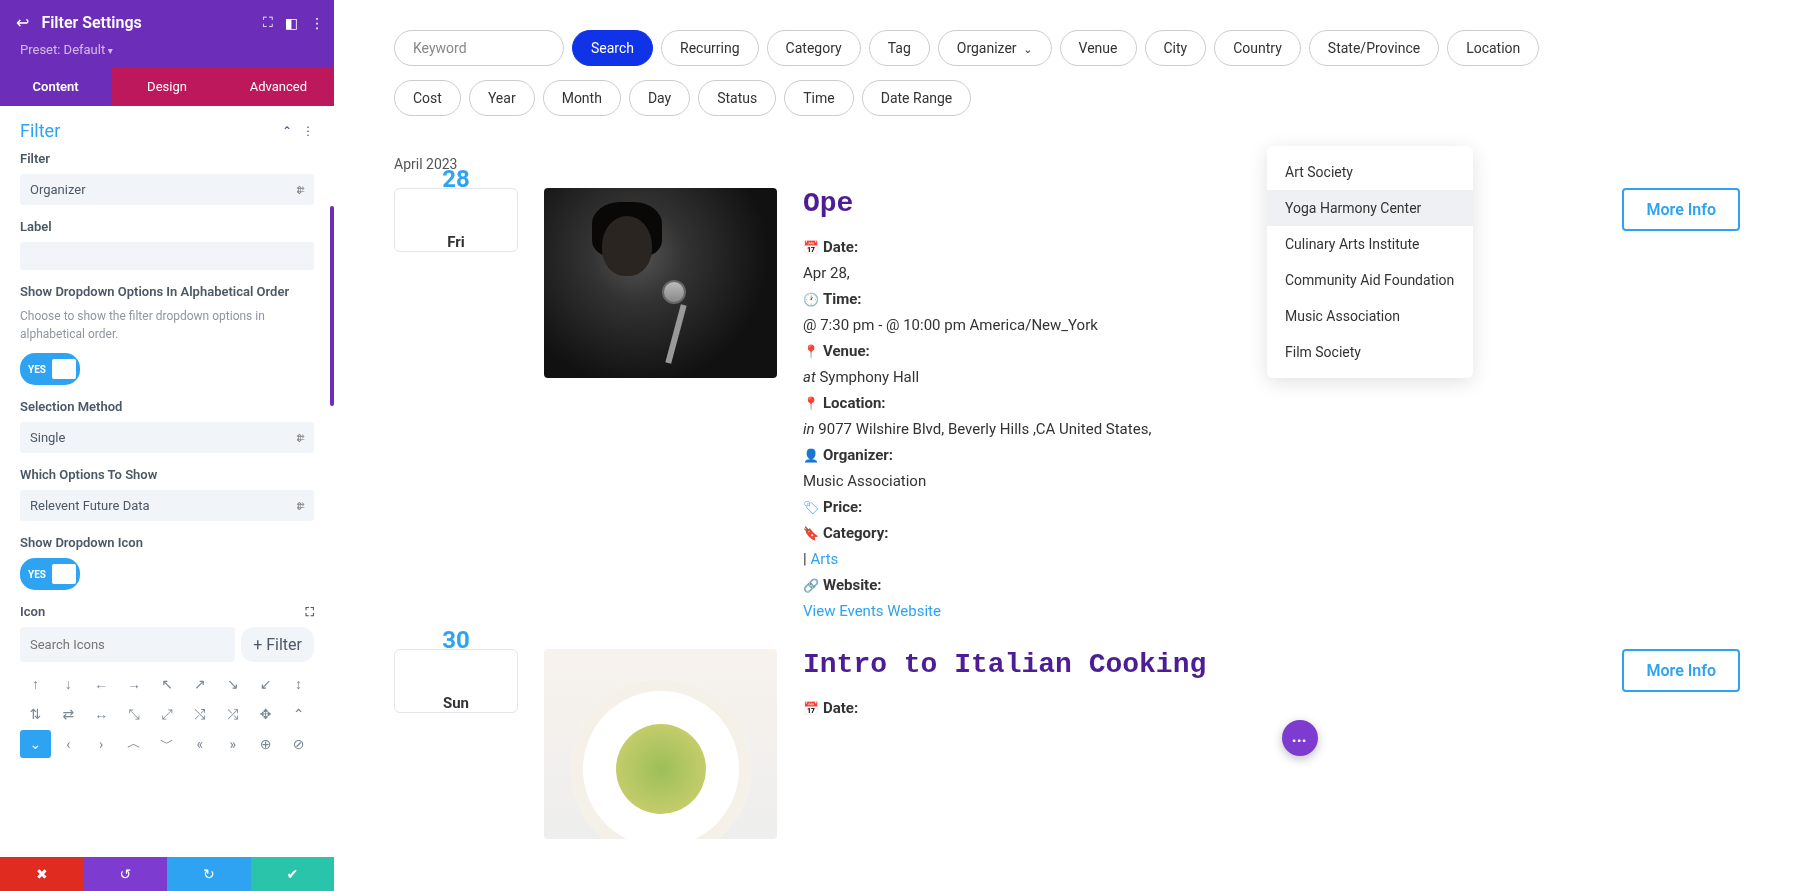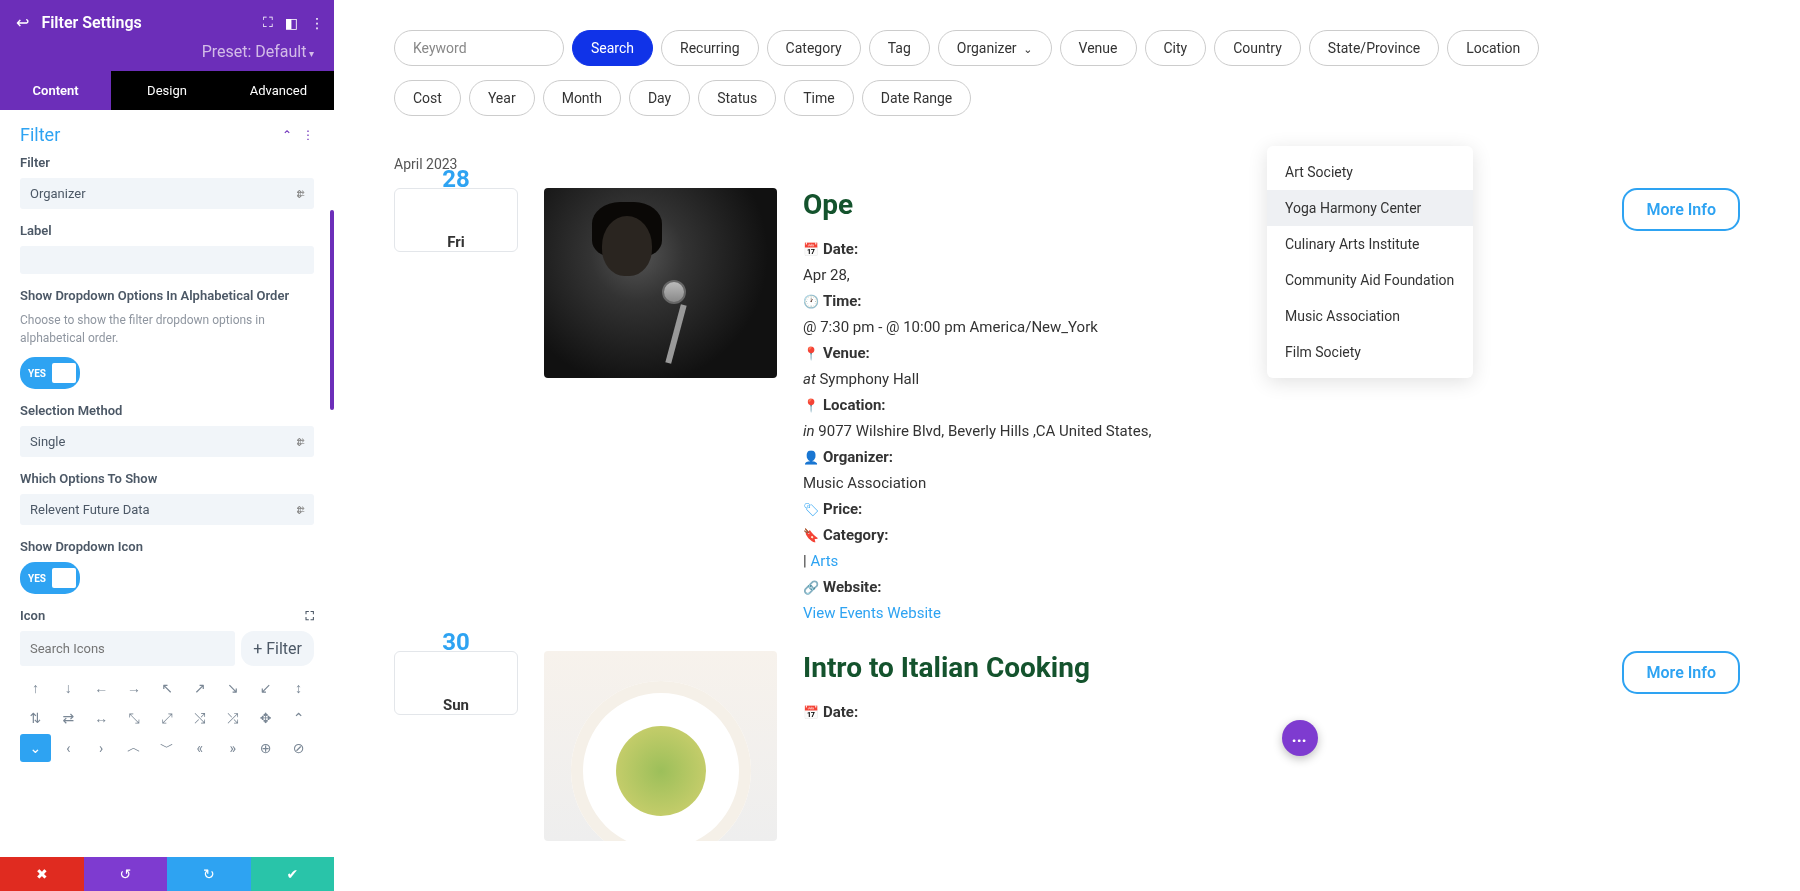--- a/index.html
+++ b/index.html
@@ -4,24 +4,24 @@
 <style>
 * { margin: 0; padding: 0; box-sizing: border-box; font-family: -apple-system, BlinkMacSystemFont, "Segoe UI", Roboto, sans-serif; }
 body { display: flex; height: 891px; width: 1800px; overflow: hidden; background: #fff; }
 
 
 .sidebar { width: 334px; background: #fff; display: flex; flex-direction: column; position: relative; }
 .sidebar-header { background: #6c2eb9; color: #fff; padding: 13px 16px 10px; display: flex; align-items: center; gap: 12px; position: relative; }
 .sidebar-header .back-icon { font-size: 16px; }
 .sidebar-header-title { font-size: 16px; font-weight: 600; }
 .sidebar-header-actions { position: absolute; right: 10px; display: flex; gap: 12px; align-items: center; font-size: 14px; }
-.preset-row { background: #6c2eb9; color: #d3bce8; padding: 0 20px 10px; font-size: 16px; text-align: right; }
+.preset-row { background: #6c2eb9; color: #d3bce8; padding: 0 20px 10px; font-size: 13px; }
 .preset-row:after { content: " ▾"; font-size: 10px; }
 
-.sidebar-tabs { display: flex; background: #000000; }
+.sidebar-tabs { display: flex; background: #be185d; }
 .sidebar-tab { flex: 1; text-align: center; padding: 12px 0; color: #fff; font-size: 13px; cursor: pointer; }
 .sidebar-tab.active { background: #6c2eb9; font-weight: 600; }
 
 .sidebar-content { flex: 1; overflow-y: auto; padding: 0; position: relative; }
 .section-header { display: flex; align-items: center; justify-content: space-between; padding: 14px 20px 10px; color: #2ea3f2; font-size: 18px; font-weight: 400; }
 .section-header-actions { display: flex; gap: 10px; color: #6c2eb9; font-size: 12px; }
 
 .field { padding: 0 20px 14px; }
 .field-label { color: #4c5866; font-size: 13px; font-weight: 600; margin-bottom: 8px; display: block; }
 .field-select, .field-input { width: 100%; background: #f1f5f9; border: none; border-radius: 3px; padding: 8px 10px; font-size: 13px; color: #4c5866; position: relative; }
@@ -69,29 +69,29 @@
 .date-card { width: 124px; height: 64px; border: 1px solid #e3e6ea; border-radius: 6px; display: flex; flex-direction: column; align-items: center; justify-content: flex-end; gap: 40px; }
 .date-num { color: #2ea3f2; font-size: 24px; font-weight: 700; }
 .date-day { color: #333; font-size: 15px; font-weight: 700; }
 
 .event-img { width: 233px; height: 190px; background: #222; border-radius: 4px; background-image: radial-gradient(circle at 40% 35%, #555 0%, #333 25%, #111 70%); position: relative; overflow: hidden; }
 .event-img.food { background: linear-gradient(#f7f2ec, #eee); }
 .pasta-plate { position: absolute; width: 180px; height: 180px; border-radius: 50%; background: #fff; left: 50%; top: 30px; transform: translateX(-50%); box-shadow: inset 0 0 0 12px #f5f0e8; display: flex; align-items: center; justify-content: center; }
 .pasta-plate::before { content: ""; width: 90px; height: 90px; border-radius: 50%; background: radial-gradient(#9cbf5a, #d4d270); }
 
 .event-details { flex: 1; }
-.event-title { font-size: 28px; font-weight: 700; color: #14532d; margin-bottom: 16px; }
+.event-title { font-size: 28px; font-weight: 700; color: #4c1d95; margin-bottom: 16px; font-family: Liberation Mono, monospace; }
 .event-meta { font-size: 15px; line-height: 1.6; color: #333; }
 .meta-row { margin-bottom: 2px; }
 .meta-label { font-weight: 700; }
 .meta-icon { color: #2ea3f2; margin-right: 4px; font-size: 13px; display: inline-block; width: 16px; }
 .italic { font-style: italic; }
 .link { color: #2ea3f2; }
 
-.more-info-btn { border: 2px solid #2ea3f2; color: #2ea3f2; background: #fff; border-radius: 15px; padding: 10px 22px; font-size: 16px; font-weight: 600; cursor: pointer; align-self: flex-start; }
+.more-info-btn { border: 2px solid #2ea3f2; color: #2ea3f2; background: #fff; border-radius: 4px; padding: 10px 22px; font-size: 16px; font-weight: 600; cursor: pointer; align-self: flex-start; }
 
 .fab { position: absolute; width: 36px; height: 36px; border-radius: 50%; background: #7e3bd0; color: #fff; display: flex; align-items: center; justify-content: center; font-size: 24px; left: 948px; top: 720px; box-shadow: 0 3px 10px rgba(0,0,0,0.25); letter-spacing: 2px; }
 .fab span { margin-top: -8px; }
 
 .singer-head { position: absolute; width: 50px; height: 60px; border-radius: 50% 50% 45% 45%; background: #2a2520; top: 28px; left: 58px; }
 .singer-hair { position: absolute; width: 70px; height: 55px; border-radius: 40% 40% 30% 30%; background: #0a0806; top: 14px; left: 48px; }
 .mic { position: absolute; width: 24px; height: 24px; border-radius: 50%; background: linear-gradient(#bbb, #888); top: 92px; left: 118px; border: 2px solid #666; }
 .mic::after { content: ""; position: absolute; width: 6px; height: 60px; background: #999; top: 22px; left: 9px; transform: rotate(15deg); }
 </style>
 </head>

